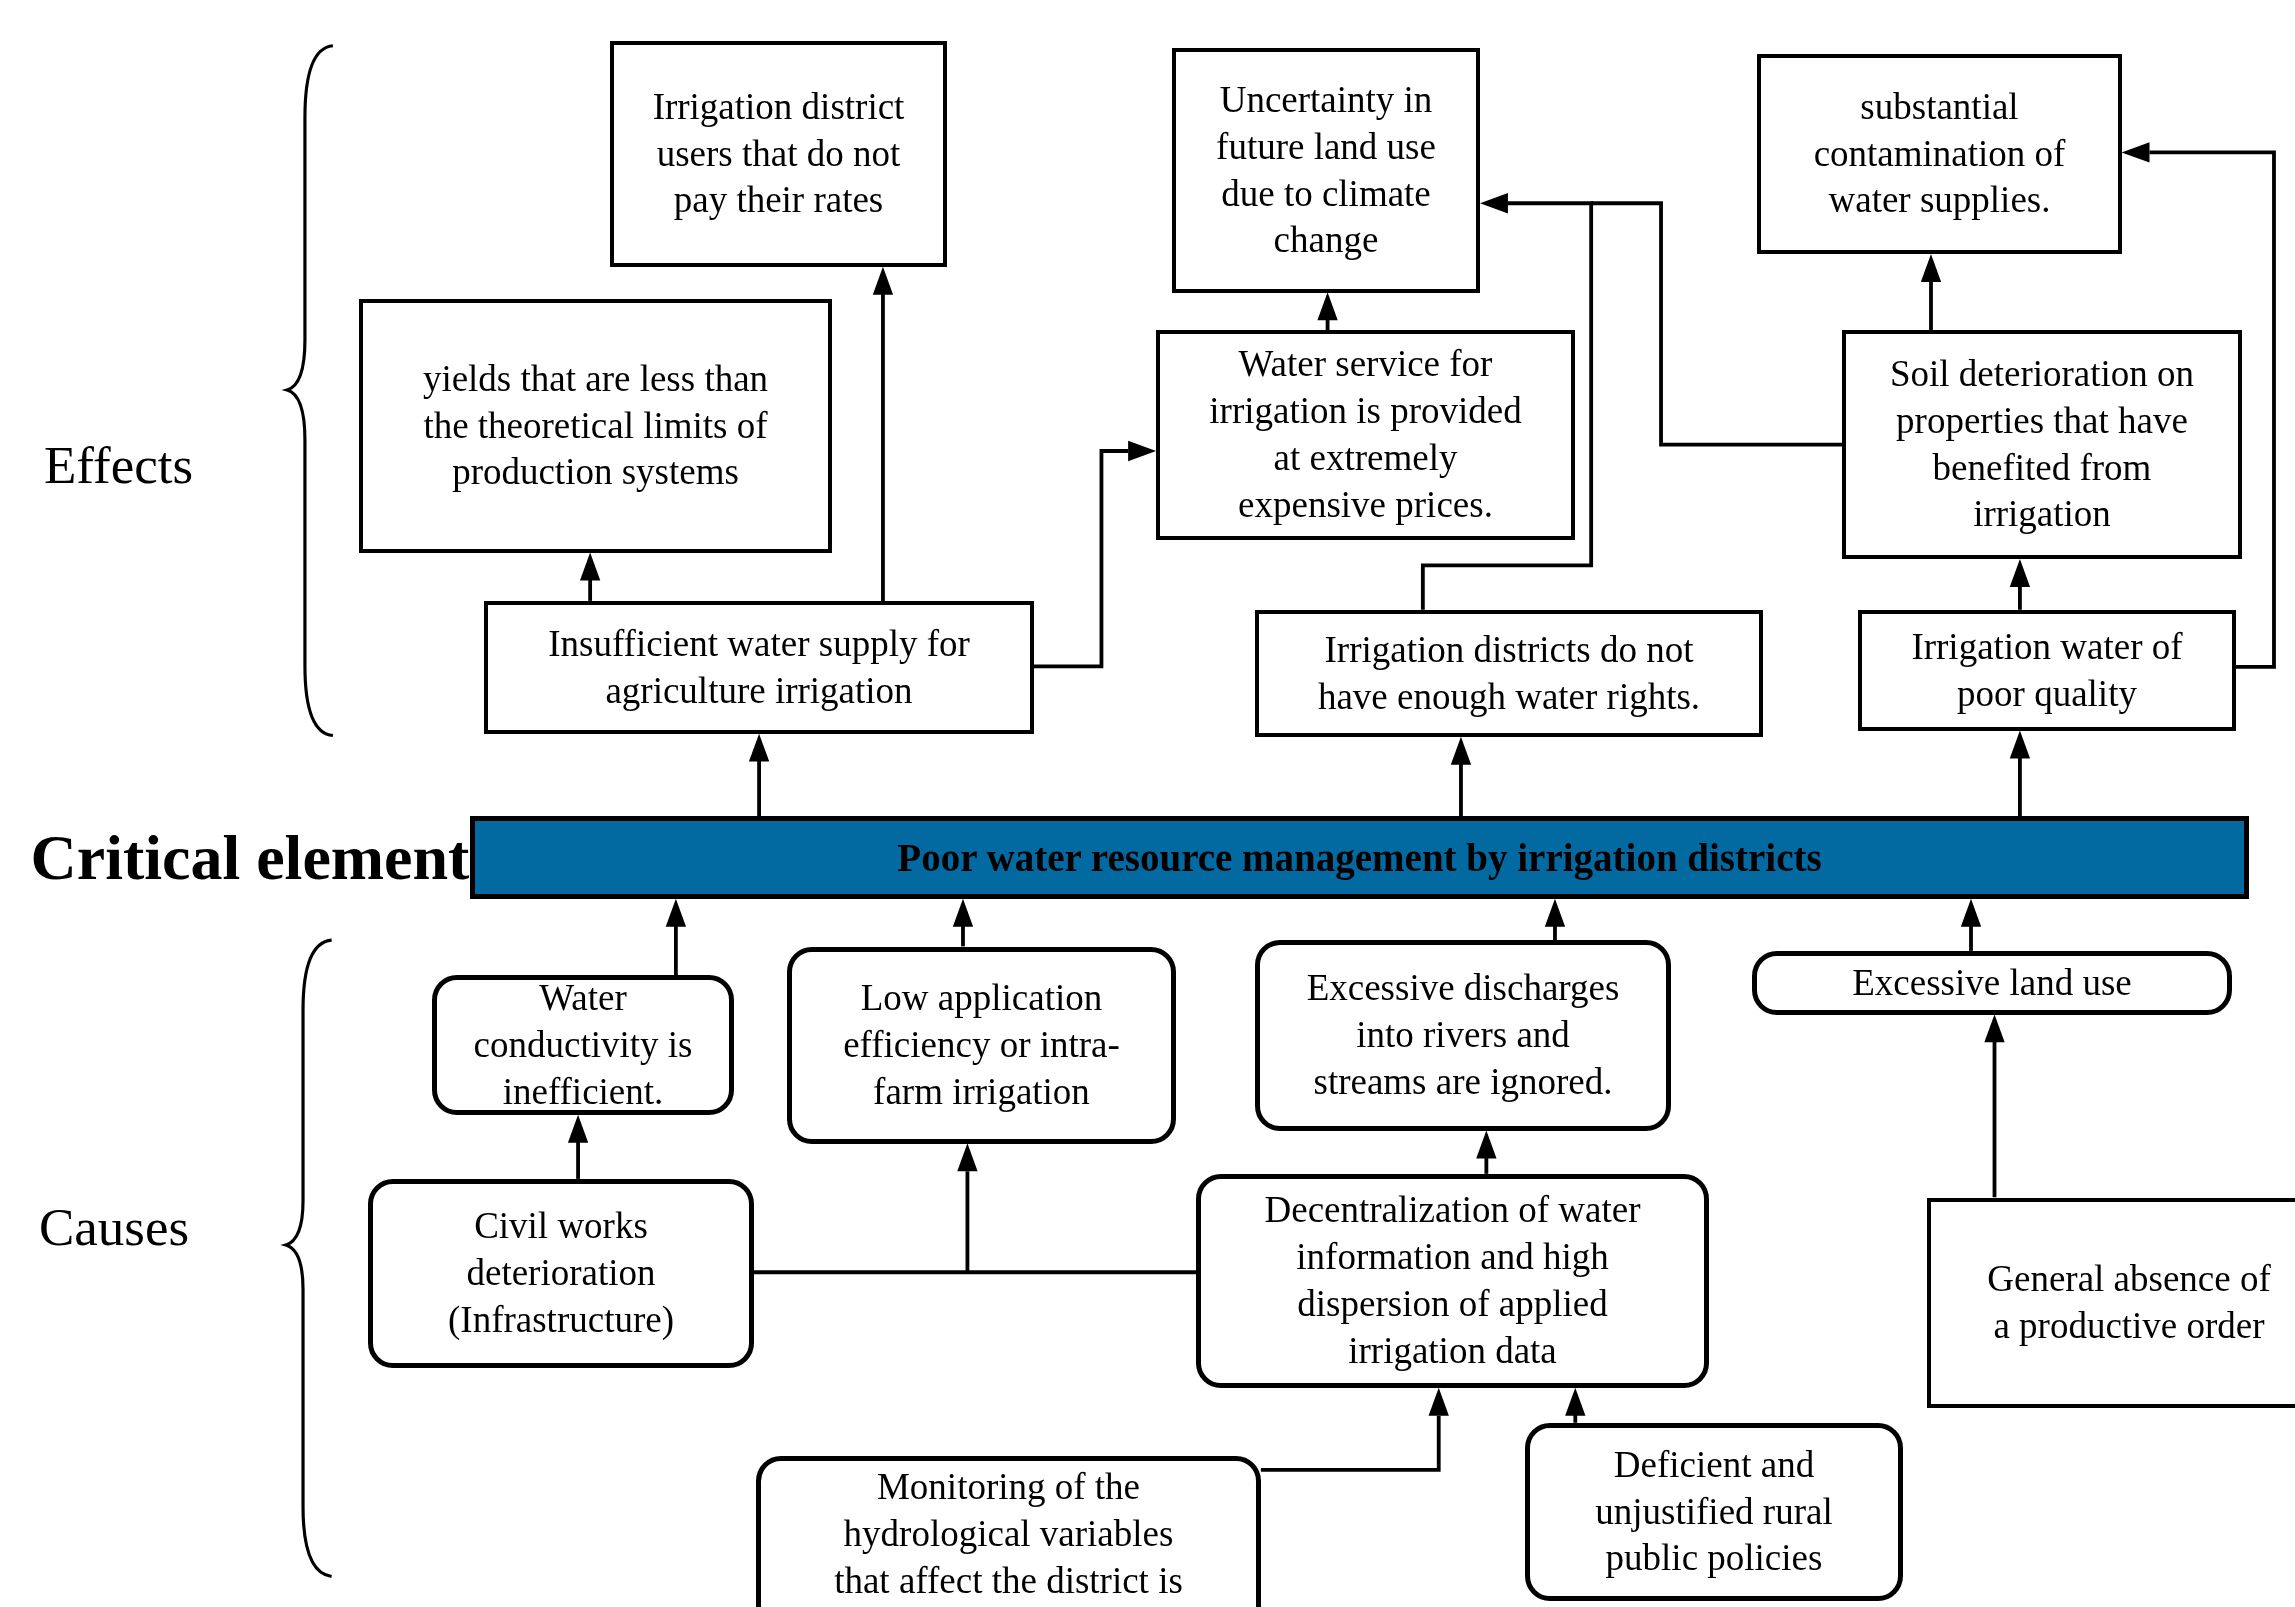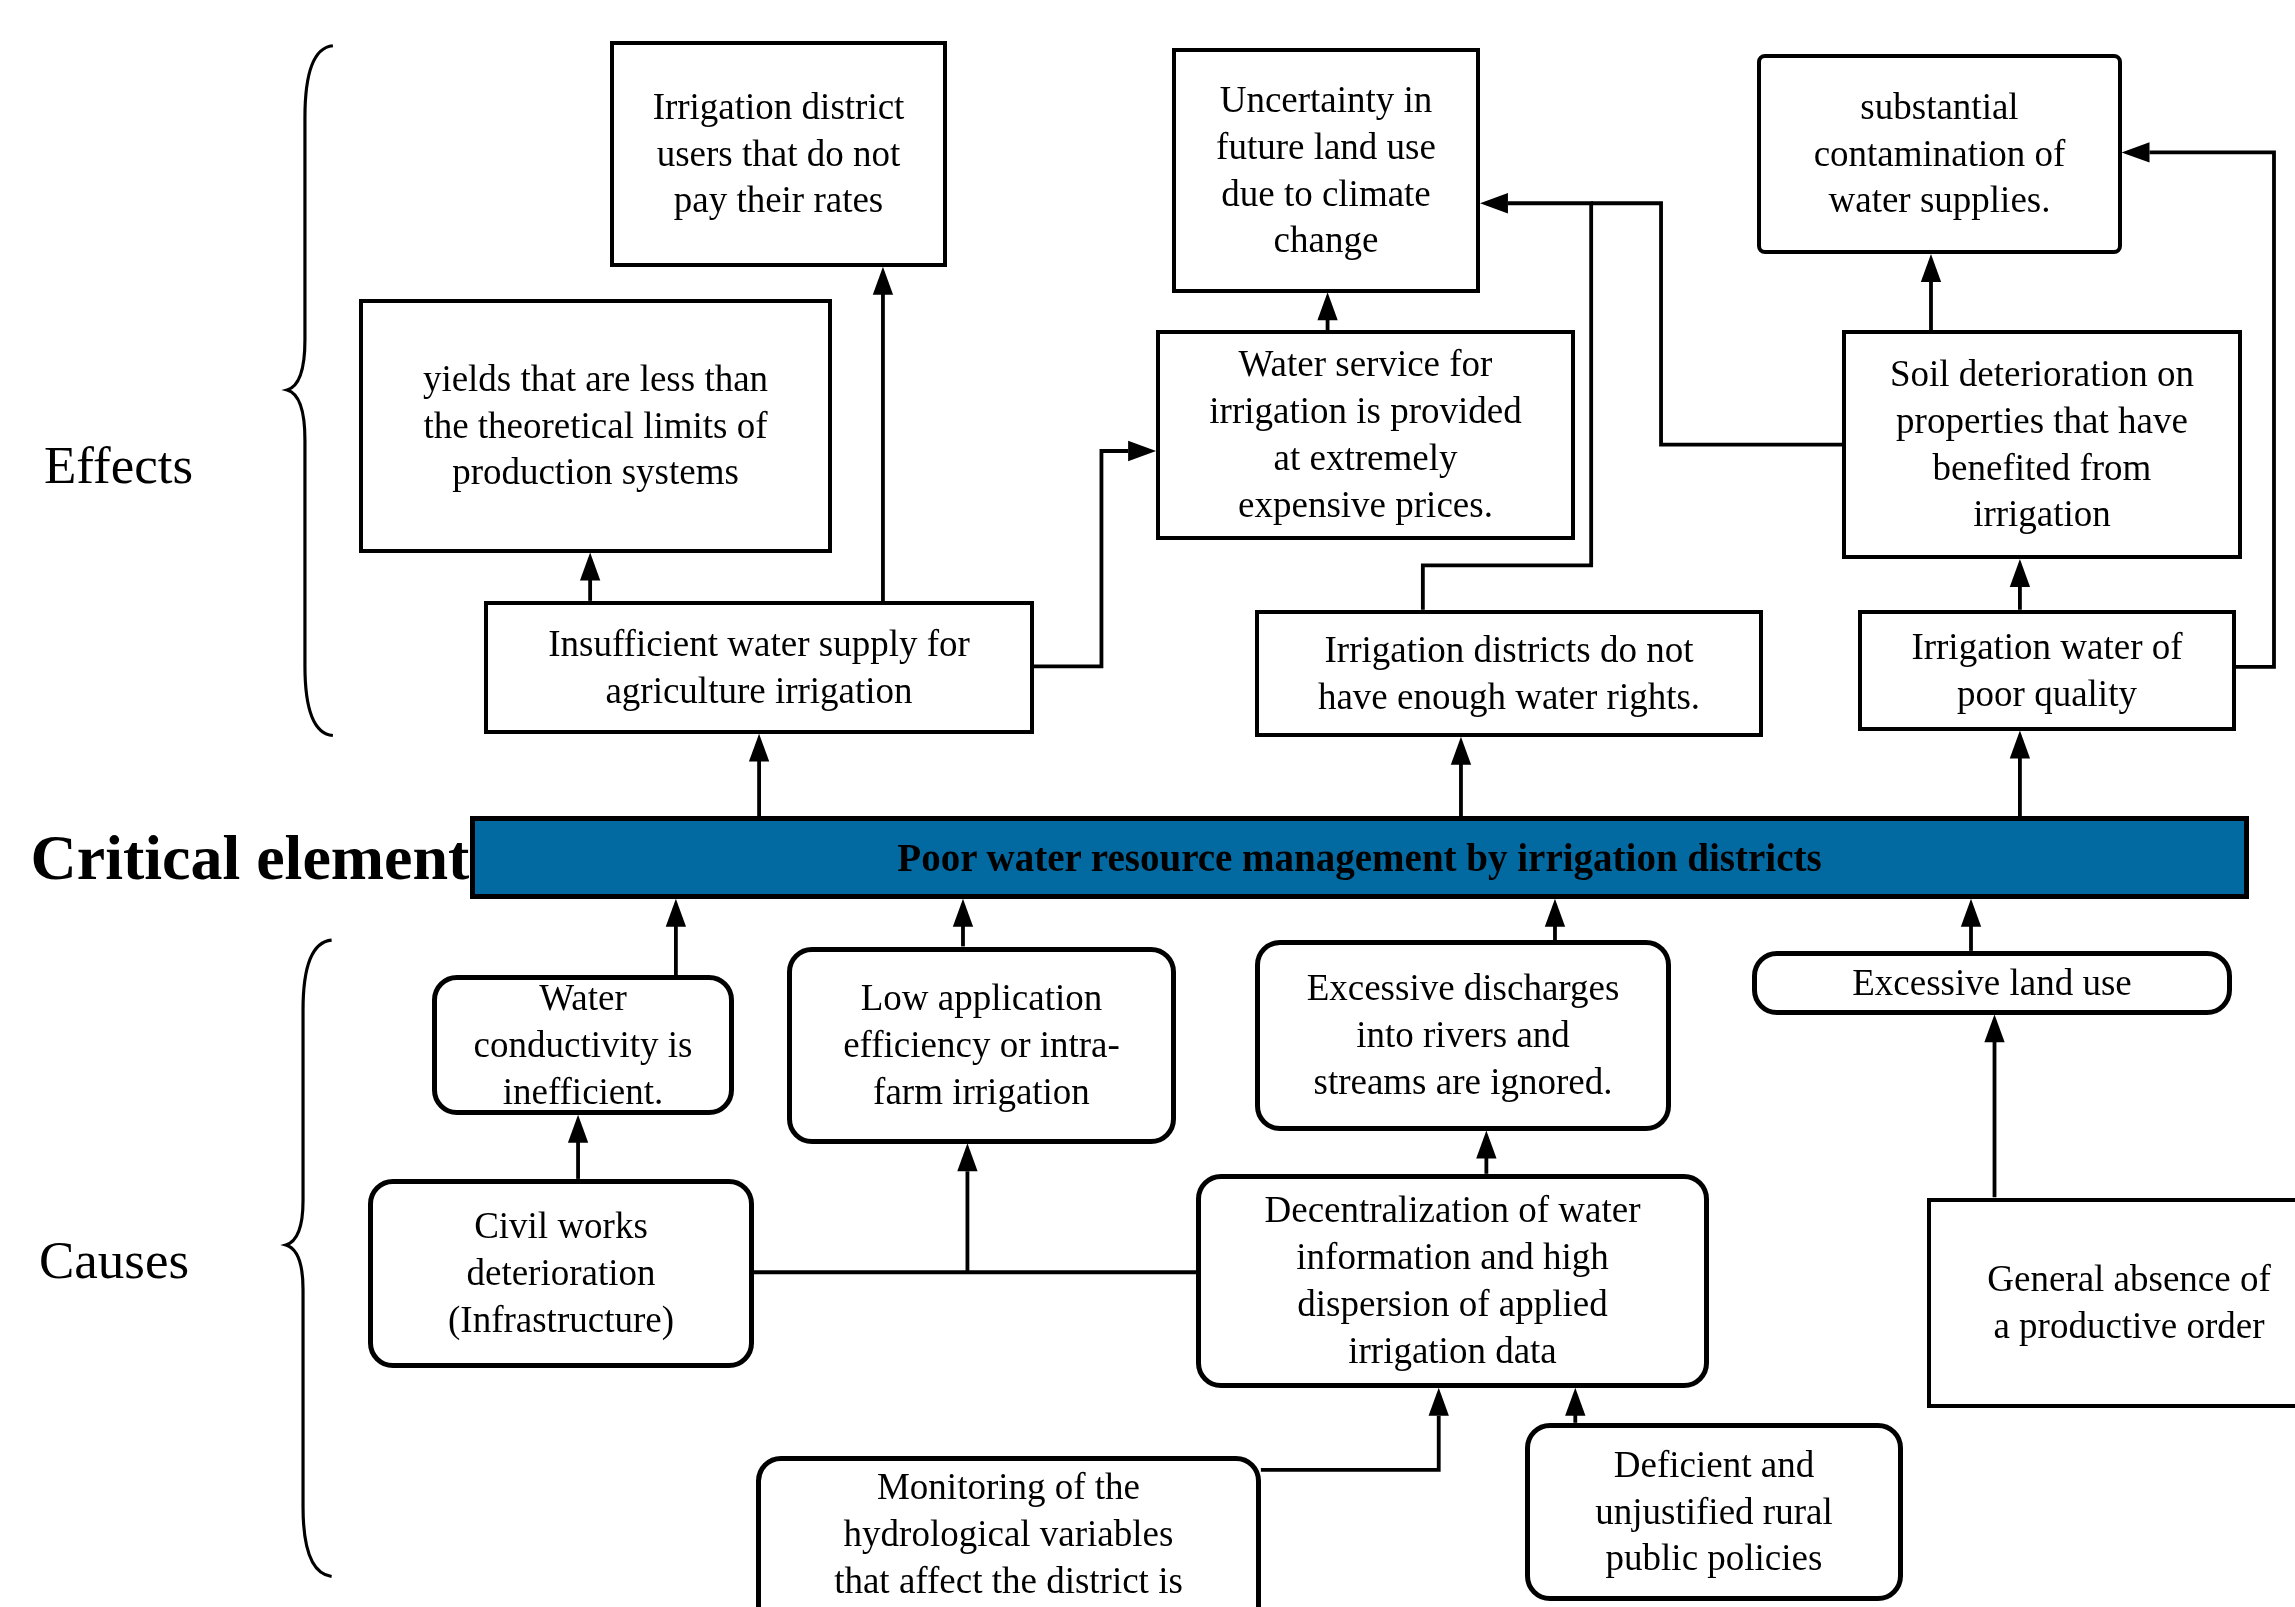--- a/index.html
+++ b/index.html
@@ -138,30 +138,30 @@
     </g>
 
     <g stroke-width="5">
       <path d="M 524,72 Q 480,76 480,185 L 480,535 Q 480,606 452,614 Q 480,622 480,693 L 480,1048 Q 480,1154 524,1158"></path>
       <path d="M 522,1480 Q 477,1484 477,1590 L 477,1890 Q 477,1952 450,1960 Q 477,1968 477,2030 L 477,2372 Q 477,2476 522,2482"></path>
     </g>
   </svg>
 
   <div class="side-label" style="left:44px;top:435px;">Effects</div>
   <div class="side-label bold" style="left:30.5px;top:821px;">Critical element</div>
-  <div class="side-label" style="left:39px;top:1197px;margin-top:33px;">Causes</div>
+  <div class="side-label" style="left:39px;top:1197px;">Causes</div>
 
   <div class="box" style="left:610px;top:41px;width:337px;height:226px;">Irrigation district
 users that do not
 pay their rates</div>
   <div class="box" style="left:1172px;top:48px;width:308px;height:245px;">Uncertainty in
 future land use
 due to climate
 change</div>
-  <div class="box" style="left:1757px;top:54px;width:365px;height:200px;border-radius:8px;">substantial
+  <div class="box" style="left:1757px;top:54px;width:365px;height:200px;">substantial
 contamination of
 water supplies.</div>
 
   <div class="box" style="left:359px;top:299px;width:473px;height:254px;">yields that are less than
 the theoretical limits of
 production systems</div>
   <div class="box" style="left:1156px;top:330px;width:419px;height:210px;">Water service for
 irrigation is provided
 at extremely
 expensive prices.</div>

